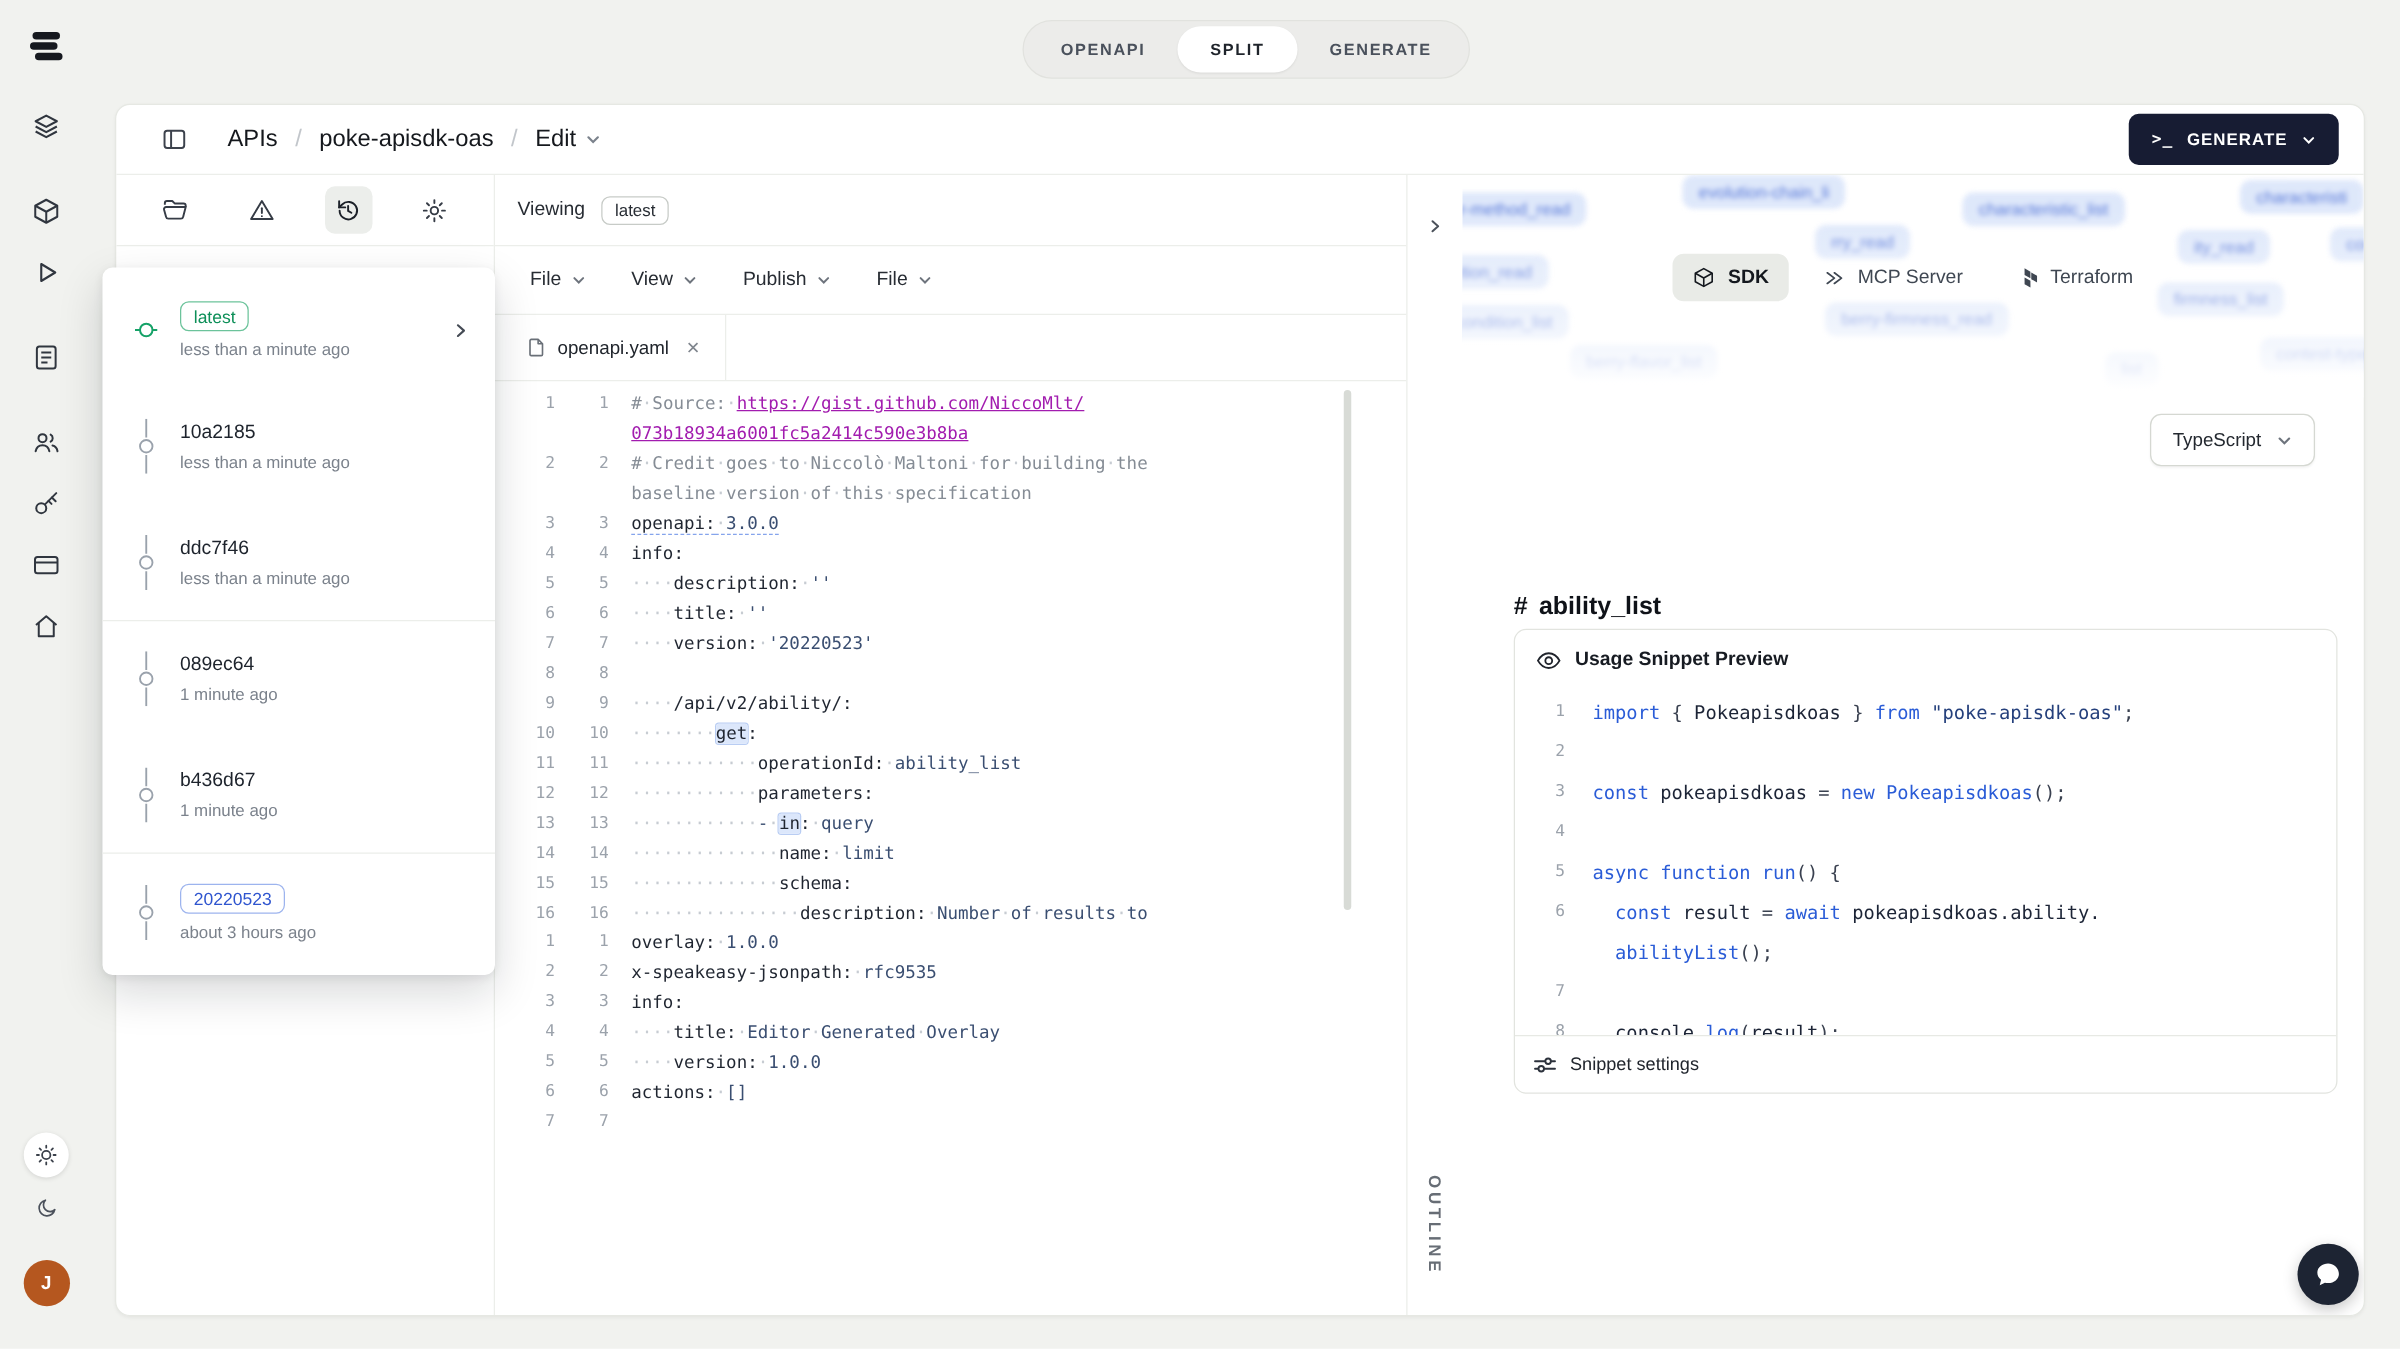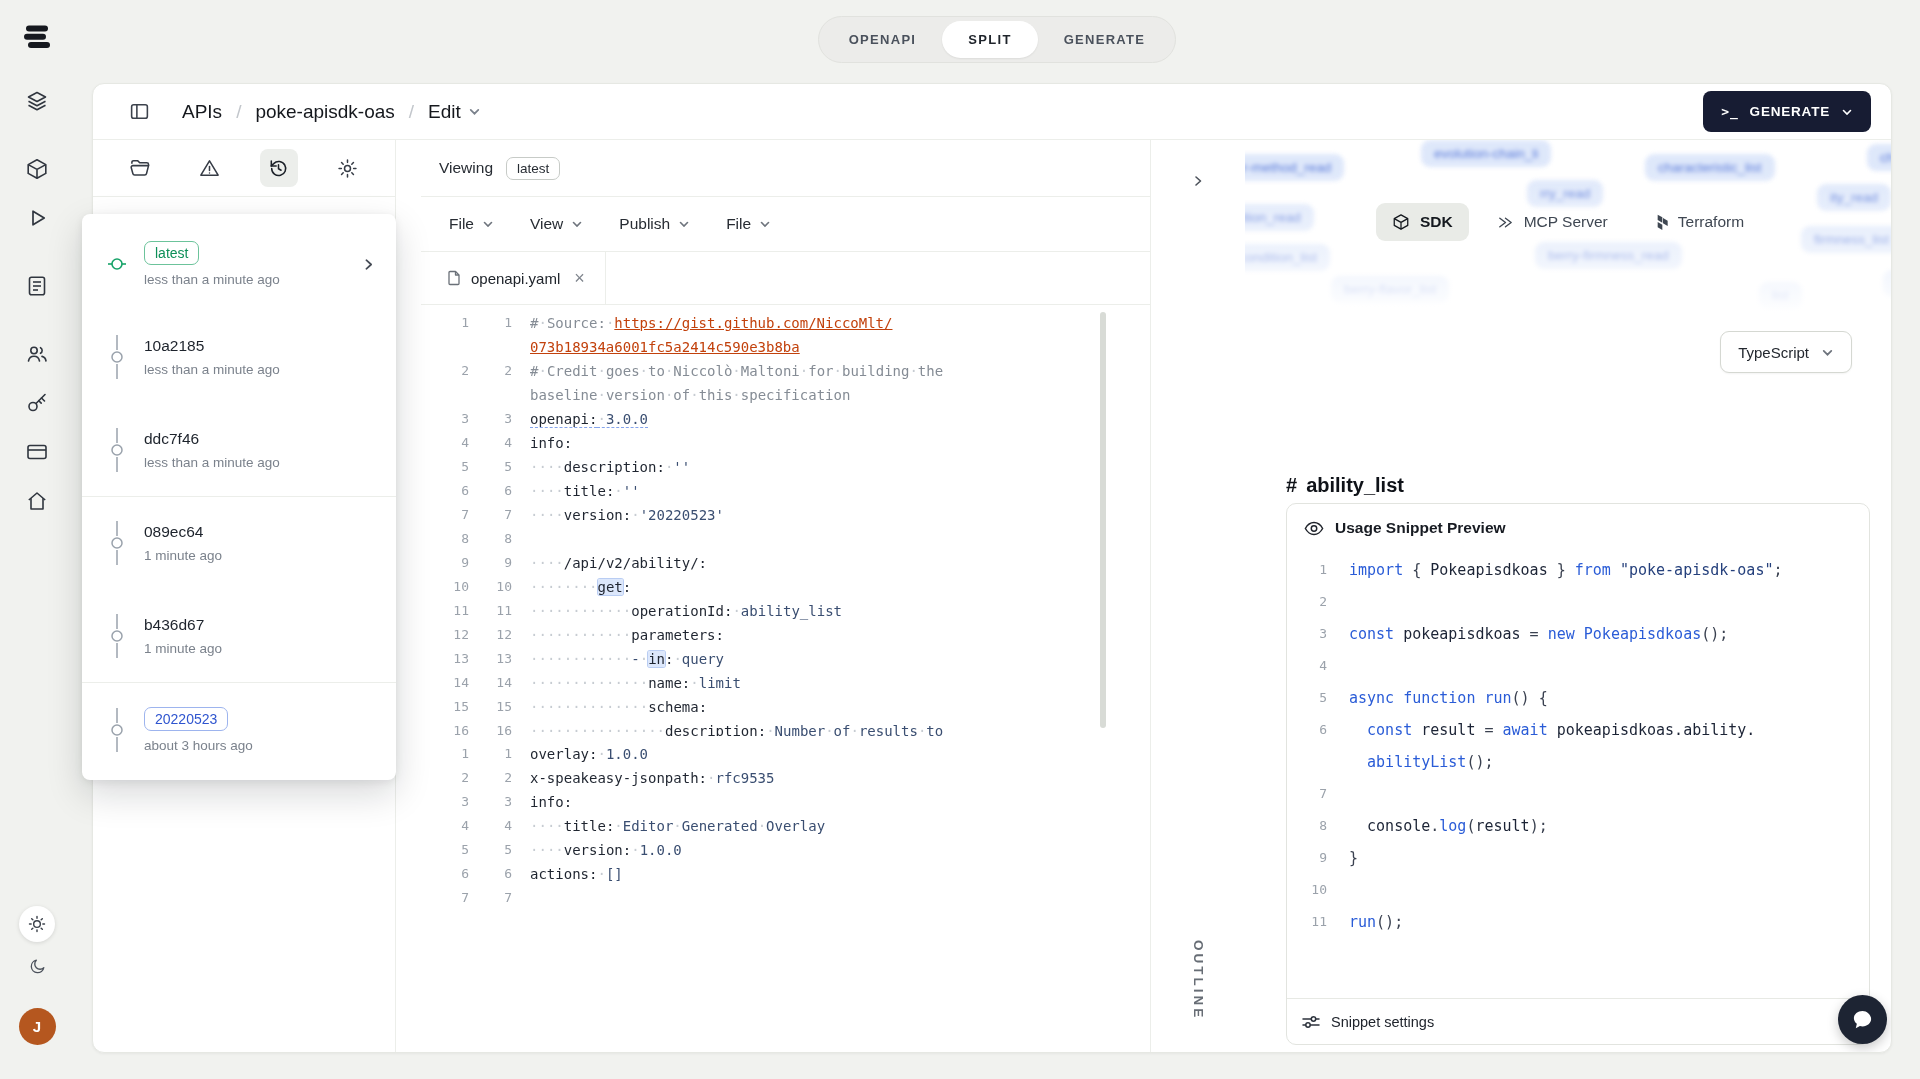--- a/index.html
+++ b/index.html
@@ -35,21 +35,21 @@
   .card { position:absolute; left:92px; top:83px; width:1800px; height:970px; background:#fff; border:1px solid #e6e8e3; border-radius:12px; box-shadow:0 1px 3px rgba(17,20,24,.05); display:flex; flex-direction:column; overflow:hidden; }
   .card-header { flex:0 0 56px; display:flex; align-items:center; padding:0 20px 0 36px; border-bottom:1px solid #eceeea; }
   .panel-toggle { color:#3c424c; display:flex; }
   .crumbs { margin-left:32px; display:flex; align-items:center; gap:14px; font-size:19px; font-weight:500; color:#15181d; }
   .crumb-sep { color:#c2c6cb; font-weight:400; }
   .crumb-edit { display:flex; align-items:center; gap:7px; }
   .crumb-edit .chev { color:#7b828c; }
   .generate { margin-left:auto; background:#171c33; color:#fff; height:41px; border-radius:8px; display:flex; align-items:center; gap:11px; padding:0 18px; font-size:13.5px; font-weight:700; letter-spacing:.8px; }
   .gen-icon { font-family:"DejaVu Sans Mono",monospace; font-size:13px; font-weight:700; }
 
-  .card-body { flex:1; display:flex; min-height:0;gap:25px; }
+  .card-body { flex:1; display:flex; min-height:0; }
 
   
   .tools-col { flex:0 0 303px; border-right:1px solid #eceeea; }
   .tools-row { height:57px; border-bottom:1px solid #eceeea; display:flex; align-items:center; justify-content:space-between; padding:0 28px; }
   .tool-btn { width:38px; height:38px; border-radius:8px; display:flex; align-items:center; justify-content:center; color:#363c46; }
   .tool-btn.active { background:#eceeeb; color:#1c2129; }
 
   
   .editor-col { flex:0 0 730px; border-right:1px solid #eceeea; display:flex; flex-direction:column; min-width:0; position:relative; }
   .viewing-row { flex:0 0 57px; border-bottom:1px solid #eceeea; display:flex; align-items:center; gap:13px; padding:0 18px; font-size:15.5px; color:#272c33; }
@@ -65,21 +65,21 @@
   .code-area { font-family:"DejaVu Sans Mono",monospace; font-size:14px; line-height:24px; padding-top:6px; overflow:hidden; }
   #editor-code { flex:0 0 431px; }
   #overlay-code { flex:1; }
   .crow { display:flex; }
   .dual .ln:nth-child(1) { flex:0 0 48px; }
   .dual .ln:nth-child(2) { flex:0 0 43px; }
   .ln { text-align:right; color:#9ba2ab; font-size:13px; user-select:none; }
   .ctext { flex:1; min-width:0; padding-left:18px; padding-right:62px; white-space:pre-wrap; word-break:break-word; color:#242b38; }
   .ws { color:#c7ccd2; }
   .tk.c { color:#858c95; }
-  .tk.l { color:#c2410c; text-decoration:underline; }
+  .tk.l { color:#a21caf; text-decoration:underline; }
   .tk.k { color:#1f2530; }
   .tk.v { color:#3a4e71; }
   .tk.m { background:#dce7fb; box-shadow:0 0 0 1px #b9cdf3; border-radius:2px; }
   .tk.u { border-bottom:1.6px dashed #85a4ec; }
 
   .overlay-header { flex:0 0 40px; border-top:1px solid #eceeea; border-bottom:1px solid #eceeea; display:flex; align-items:center; gap:11px; padding:0 25px; font-size:13px; letter-spacing:2.6px; font-weight:600; color:#4c525b; }
   .overlay-header .info { color:#5b626b; }
   .scroll-thumb { position:absolute; right:44px; top:172px; width:6px; height:416px; border-radius:3px; background:#d8dbd6; }
 
   
@@ -91,21 +91,21 @@
   .right-col { flex:1; position:relative; overflow:hidden; min-width:0; }
   .cloud { position:absolute; top:0; left:0; right:0; height:178px; overflow:hidden; pointer-events:none; z-index:1; }
   .cloud-pill { position:absolute; background:#d9e4fa; color:#4066d4; font-size:13.5px; padding:6px 13px; border-radius:9px; white-space:nowrap; filter:blur(2.2px); opacity:.85; }
   .cloud::after { content:""; position:absolute; inset:0; background:linear-gradient(180deg, rgba(255,255,255,0) 15%, rgba(255,255,255,.5) 65%, #ffffff 100%); }
   .target-tabs { position:absolute; top:63px; left:0; right:0; display:flex; justify-content:center; align-items:center; gap:12px; z-index:2; }
   .ttab { display:flex; align-items:center; gap:10px; padding:10px 16px; border-radius:9px; font-size:15.5px; font-weight:500; color:#3f4752; }
   .ttab.active { background:#e9ebe7; color:#14181e; font-weight:700; }
   .lang-btn { position:absolute; top:191px; right:39px; height:42px; background:#fff; border:1px solid #d5d8d2; border-radius:9px; display:flex; align-items:center; gap:12px; padding:0 17px; font-size:15px; color:#23282f; box-shadow:0 1px 2px rgba(0,0,0,.05); z-index:2; }
   .lang-btn .chev { color:#6e747d; }
   .op-heading { position:absolute; top:334px; left:41px; font-size:20px; font-weight:700; color:#0f1218; display:flex; gap:9px; z-index:2; }
-  .snippet-card { position:absolute; top:363px; left:41px; right:21px; height:542px; border:1px solid #e2e4df; border-radius:10px; background:#fff; display:flex; flex-direction:column; z-index:2; }
+  .snippet-card { position:absolute; top:363px; left:41px; right:21px; height:372px; border:1px solid #e2e4df; border-radius:10px; background:#fff; display:flex; flex-direction:column; z-index:2; }
   .snippet-head { flex:0 0 48px; display:flex; align-items:center; gap:11px; padding:0 17px; font-size:15.5px; font-weight:600; color:#171b22; }
   .snippet-code { flex:1; font-family:"DejaVu Sans Mono",monospace; font-size:15px; line-height:32px; overflow:hidden; padding-top:2px; }
   .snippet-code .ln { flex:0 0 40px; }
   .snippet-code .ctext { padding-left:22px; padding-right:24px; }
   .tk.kw, .tk.fn { color:#2a5cd7; }
   .tk.id { color:#1c2436; }
   .tk.pu { color:#3a4150; }
   .tk.st { color:#25407c; }
   .snippet-foot { flex:0 0 46px; border-top:1px solid #e7e9e4; display:flex; align-items:center; gap:11px; padding:0 15px; font-size:14.5px; color:#20252d; }
   .chat-fab { position:absolute; right:4px; bottom:8px; width:49px; height:49px; border-radius:50%; background:#1d2433; display:flex; align-items:center; justify-content:center; box-shadow:0 4px 12px rgba(0,0,0,.22); z-index:4; }

